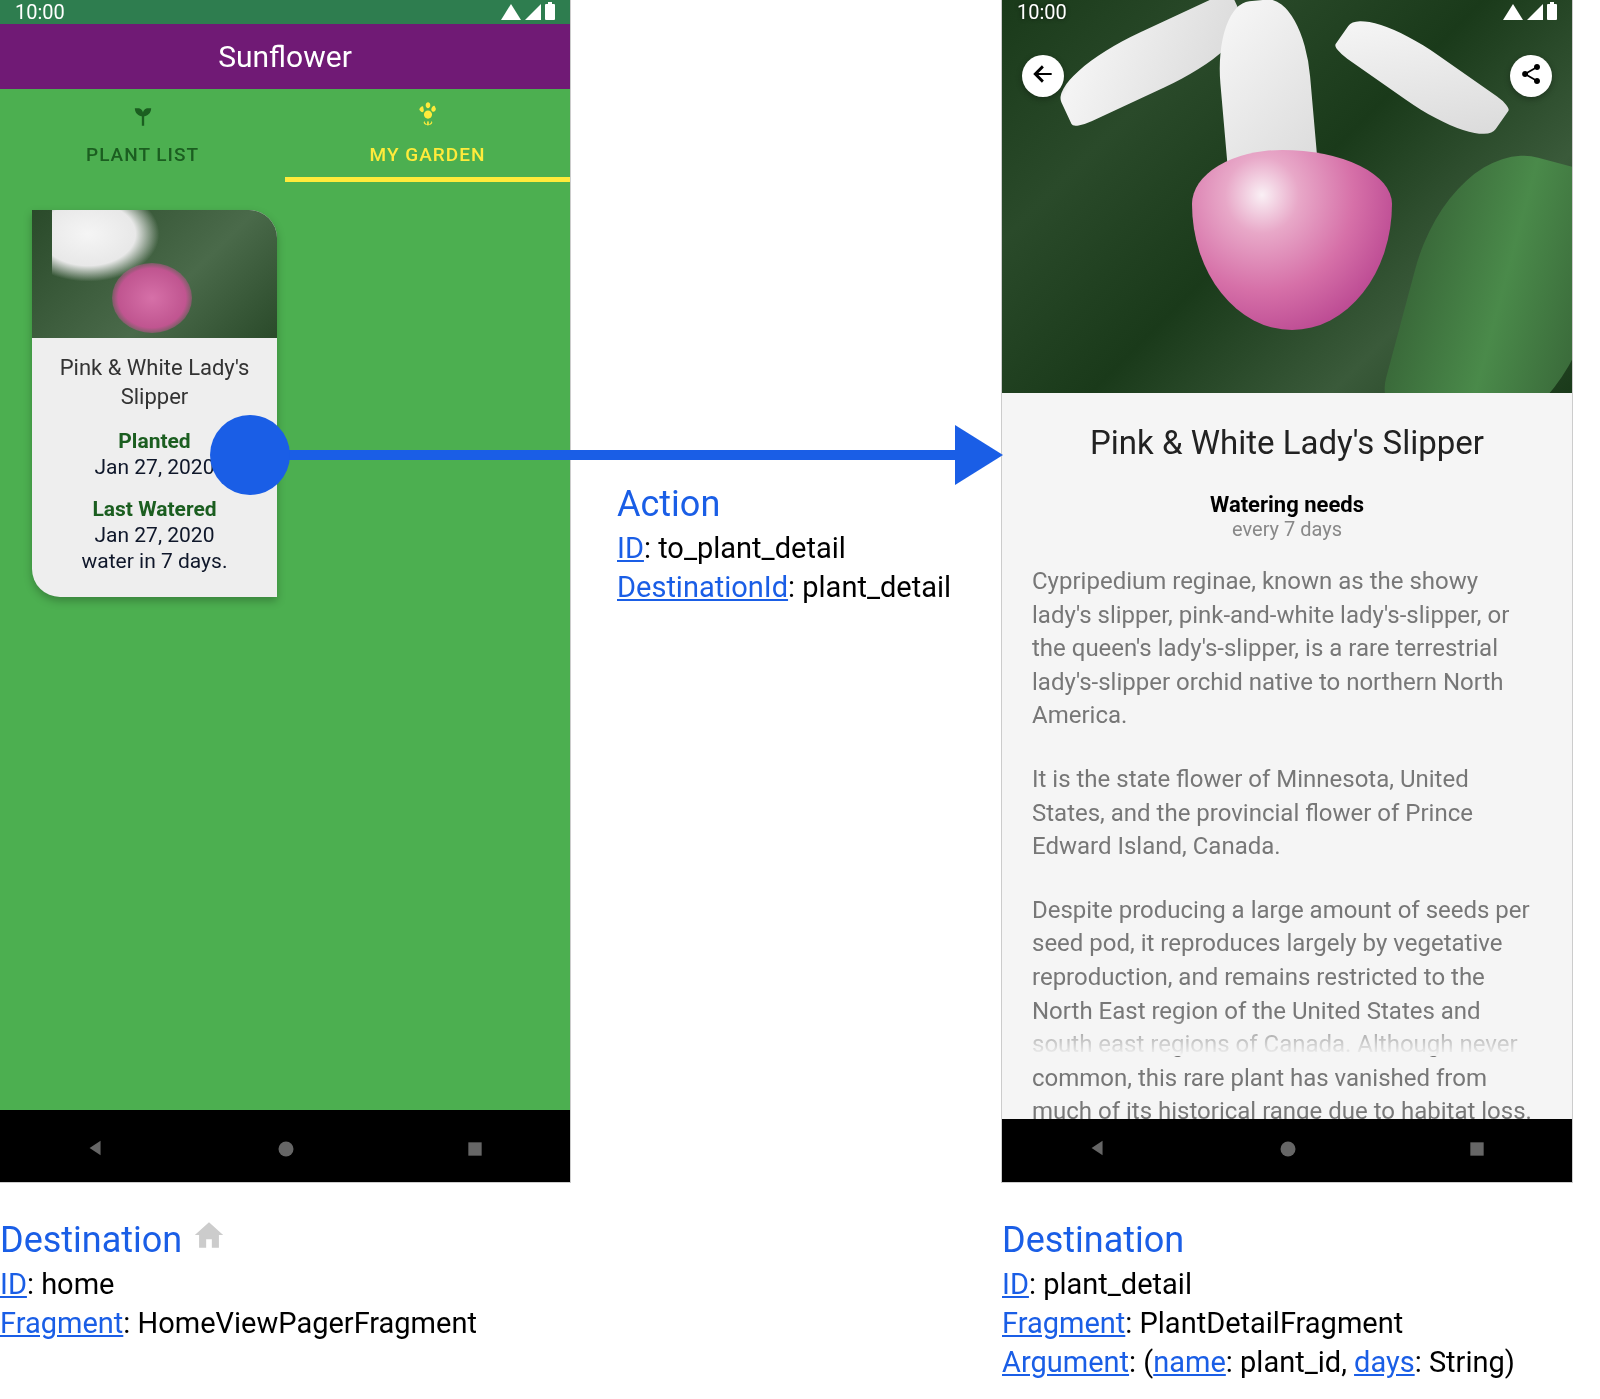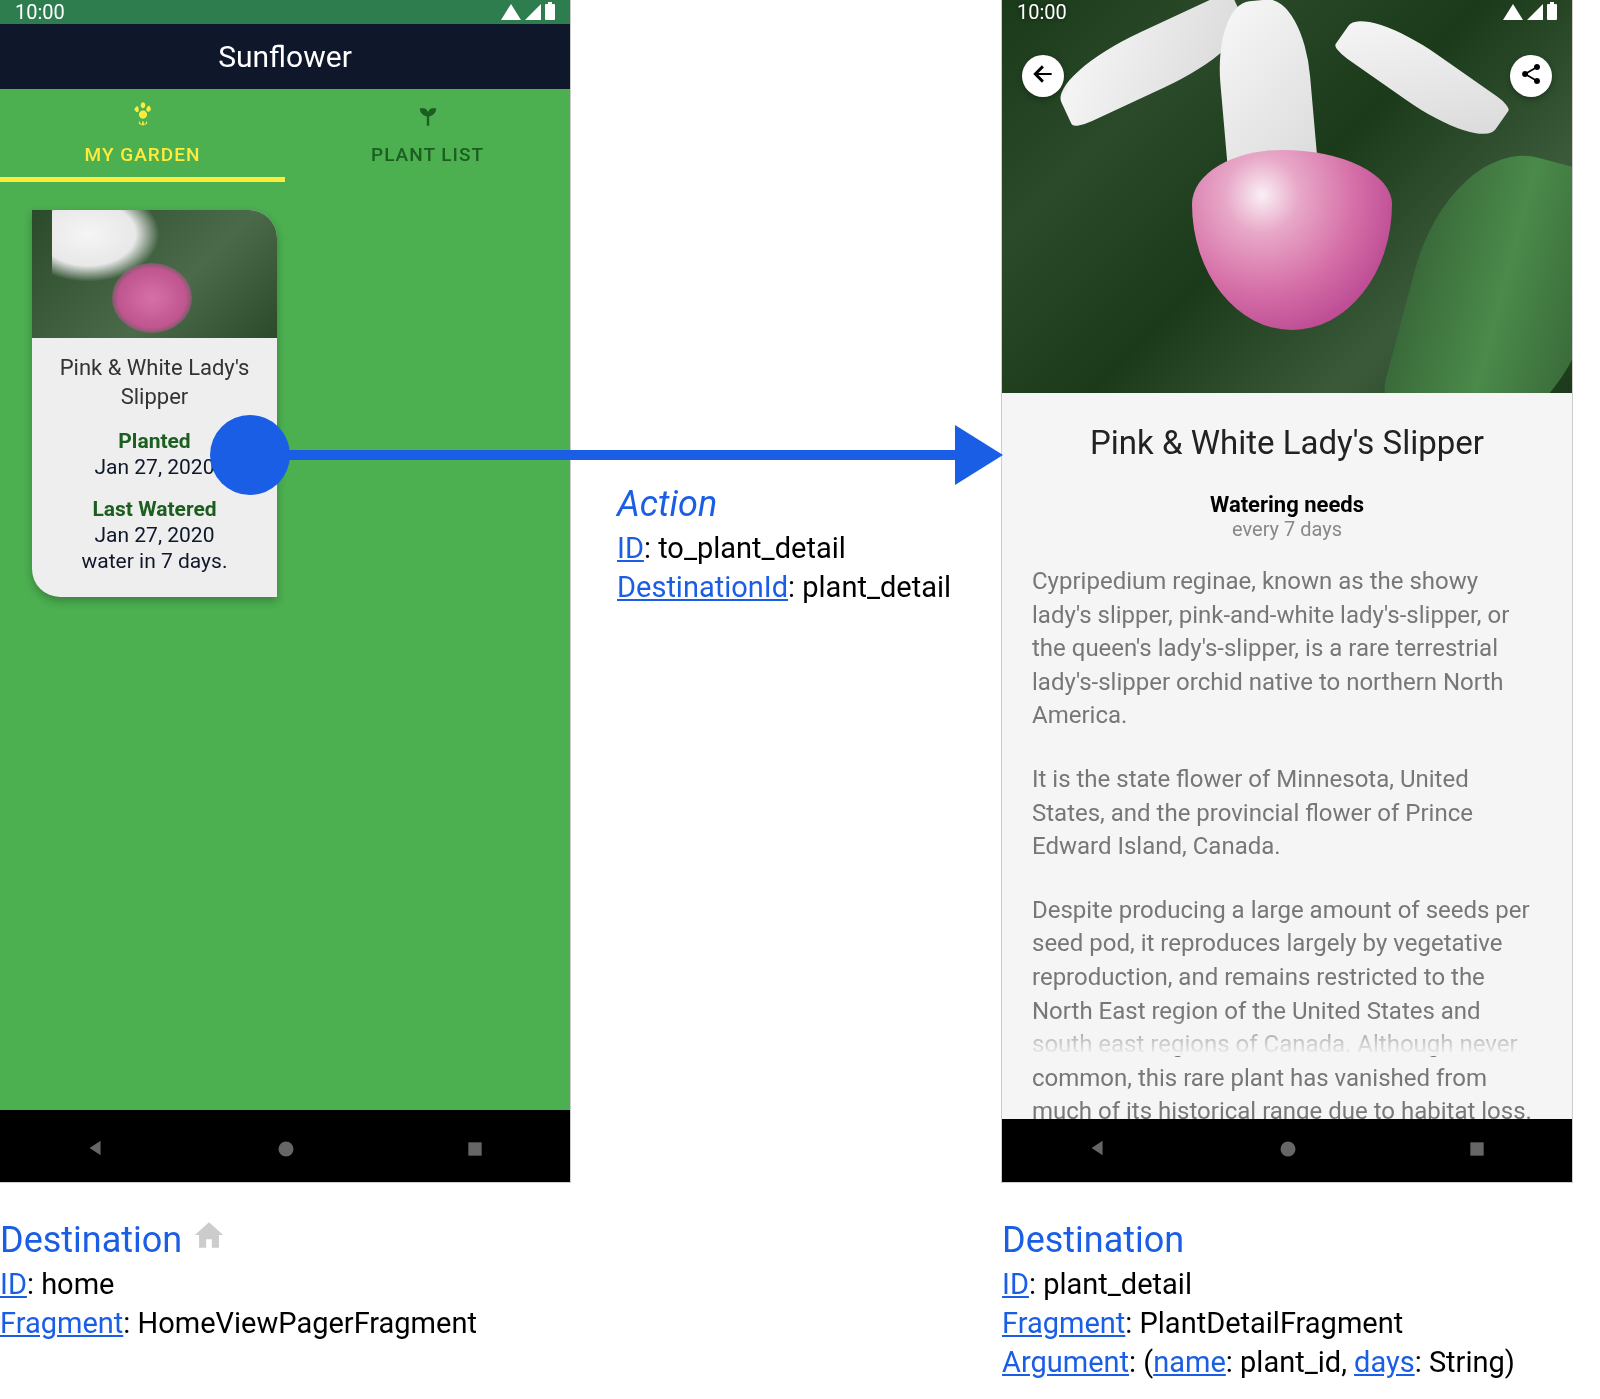--- a/index.html
+++ b/index.html
@@ -23,21 +23,21 @@
     height: 24px;
     display: flex;
     justify-content: space-between;
     align-items: center;
     padding: 0 15px;
     color: #fff;
     font-size: 20px;
   }
   .statusbar .icons { display: flex; gap: 4px; align-items: center; }
   .phone.left .statusbar { background: #2e7d4f; }
-  .phone.left .header { background: #0f172a; }
+  .phone.left .header { background: #701a75; }
   .phone.right .statusbar { background: #000; position: absolute; top: 0; left:0; right:0; z-index: 5; background: transparent;}
   .phone.right .statusbar .time, .phone.right .statusbar .icons { color: #fff; text-shadow: 0 0 4px rgba(0,0,0,.6);}
   
   .header {
     height: 65px;
     display: flex;
     align-items: center;
     justify-content: center;
     color: #fff;
     font-size: 30px;
@@ -216,21 +216,21 @@
   }
   
   .anno {
     position: absolute;
     font-size: 29px;
     line-height: 1.35;
   }
   .anno .blue { color: #1a5ee6; text-decoration: underline; }
   .anno .black { color: #000; }
   .anno-action { top: 480px; left: 617px; }
-  .anno-action .heading { font-size: 34px; color: #1a5ee6; font-style: italic; }
+  .anno-action .heading { font-size: 34px; color: #1a5ee6; }
   .anno-left { top: 1216px; left: 0; }
   .anno-right { top: 1216px; left: 1002px; }
   .anno .heading { font-size: 36px; color: #1a5ee6; display: inline-flex; align-items: center; gap: 10px;}
   .wifi-icon { width:0;height:0;border-left:10px solid transparent;border-right:10px solid transparent;border-bottom:16px solid #fff;display:inline-block;}
   .signal-icon { width:0;height:0;border-left:16px solid transparent;border-bottom:16px solid #fff;display:inline-block;}
   .batt-icon { width:10px;height:16px;background:#fff;display:inline-block;border-radius:1px;position:relative;}
   .batt-icon::before{content:"";position:absolute;top:-2px;left:3px;width:4px;height:2px;background:#fff;}
 </style>
 </head>
 <body>
@@ -239,35 +239,35 @@
   <div class="statusbar">
     <span>10:00</span>
     <span class="icons">
       <span class="wifi-icon"></span>
       <span class="signal-icon"></span>
       <span class="batt-icon"></span>
     </span>
   </div>
   <div class="header">Sunflower</div>
   <div class="tabs">
+    <div class="tab">
+      <span class="icon">
+        <svg width="28" height="28" viewBox="0 0 24 24">
+            <path d="M12 22v-8c-4 0-7-3-7-7h3c2 0 4 2 4 4 0-2 2-4 4-4h3c0 4-3 7-7 7v8h-0z M11 22h2v-8h-2z"></path>
+          </svg>
+      </span>
+      <span>PLANT LIST</span>
+    </div>
     <div class="tab active">
       <span class="icon">
         <svg width="28" height="28" viewBox="0 0 24 24">
             <path d="M12 2c1 0 2 1 2 2.5S13 7 12 7s-2-1-2-2.5S11 2 12 2zm6 4c1 1 1 2.5 0 3.5S15.5 10 15 9s0-2.5 1-3.5 2-.5 2 .5zM6 6c1-1 2-.5 2 .5s1 2.5 0 3.5S6 10 5 9s0-2 1-3zm6 3c2 0 3.5 1.5 3.5 3.5S14 16 12 16s-3.5-1.5-3.5-3.5S10 9 12 9zm0 9c1 0 1 4 0 4s-1-4 0-4zm-3 0c0 2 2 3 3 3-2 1-5-1-3-3zm6 0c2 2-1 4-3 3 1 0 3-1 3-3z"></path>
           </svg>
       </span>
       <span>MY GARDEN</span>
-    </div>
-    <div class="tab">
-      <span class="icon">
-        <svg width="28" height="28" viewBox="0 0 24 24">
-            <path d="M12 22v-8c-4 0-7-3-7-7h3c2 0 4 2 4 4 0-2 2-4 4-4h3c0 4-3 7-7 7v8h-0z M11 22h2v-8h-2z"></path>
-          </svg>
-      </span>
-      <span>PLANT LIST</span>
     </div>
   </div>
   <div class="left-content">
     <div class="card">
       <div class="thumb"></div>
       <div class="card-body">
         <div class="title">Pink &amp; White Lady's Slipper</div>
         <div class="label-green">Planted</div>
         <div class="sub">Jan 27, 2020</div>
         <div class="label-green">Last Watered</div>

